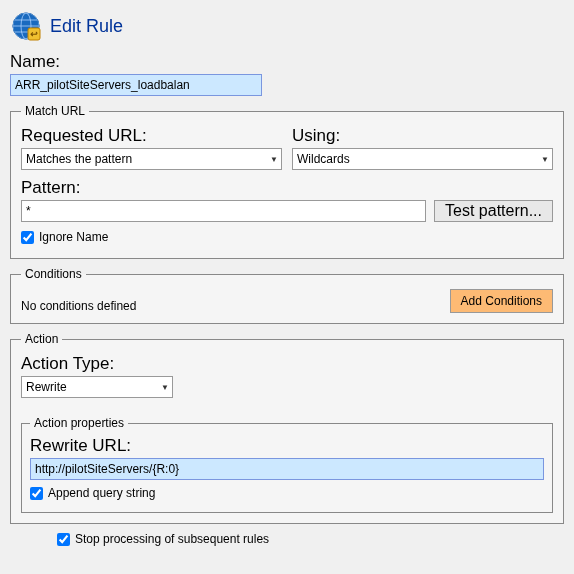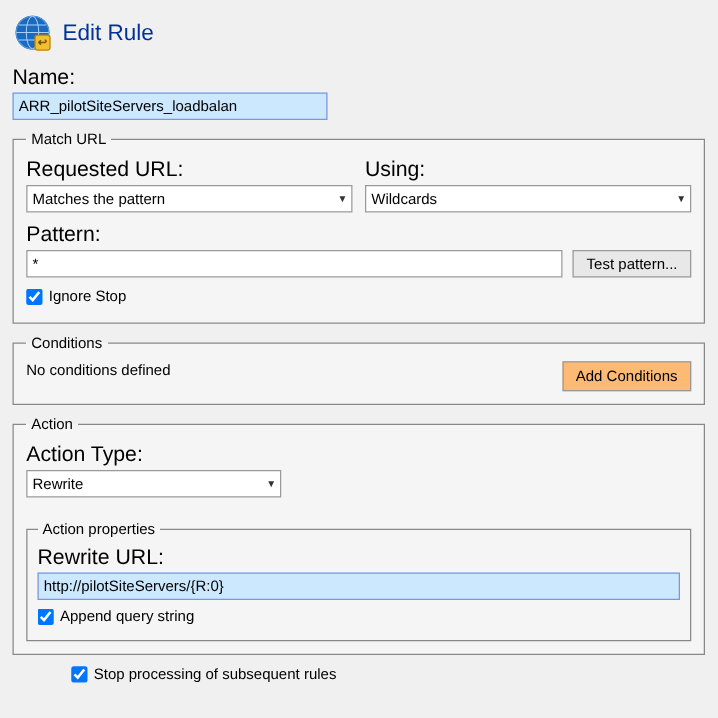--- a/index.html
+++ b/index.html
@@ -106,38 +106,38 @@
       background: #fff;
       padding: 1px 4px;
       font-size: 12px;
       outline: none;
     }
     .btn {
       height: 22px;
       padding: 0 10px;
       border: 1px solid #999;
       background: #e8e8e8;
-      font-size: 12px;
+      font-size: 16px;
       cursor: pointer;
       white-space: nowrap;
     }
     .checkbox-row {
       display: flex;
       align-items: center;
       gap: 5px;
       margin-bottom: 4px;
     }
     .checkbox-row input[type="checkbox"] {
       width: 13px;
       height: 13px;
       cursor: pointer;
     }
     .conditions-row {
       display: flex;
-      align-items: flex-start;
+      align-items: flex-end;
       justify-content: space-between;
     }
     .no-conditions-text {
       color: #000;
       font-size: 12px;
     }
     .add-conditions-btn {
       height: 24px;
       padding: 0 10px;
       border: 1px solid #999;
@@ -227,38 +227,38 @@
   </div>
 
   <div class="field-label">Pattern:</div>
   <div class="pattern-row">
     <input type="text" class="pattern-input" value="*" style="">
     <button class="btn">Test pattern...</button>
   </div>
 
   <div class="checkbox-row">
     <input type="checkbox" id="ignoreCase" checked="" style="">
-    <label for="ignoreCase">Ignore Stop</label>
+    <label for="ignoreCase">Ignore Name</label>
   </div>
 </fieldset>
 
 <fieldset class="fieldset-box">
   <legend>Conditions</legend>
   <div class="conditions-row">
     <span class="no-conditions-text">No conditions defined</span>
     <button class="add-conditions-btn">Add Conditions</button>
   </div>
 </fieldset>
 
 <fieldset class="fieldset-box">
   <legend>Action</legend>
 
   <div class="field-label">Action Type:</div>
   <div style="display:flex; align-items:center; margin-bottom:8px;">
-    <div class="select-wrapper" style="width:204px;">
+    <div class="select-wrapper" style="width:152px;">
       <select>
         <option>Rewrite</option>
         <option>Redirect</option>
         <option>Custom Response</option>
         <option>Abort Request</option>
       </select>
     </div>
   </div>
 
   <fieldset class="inner-fieldset">

